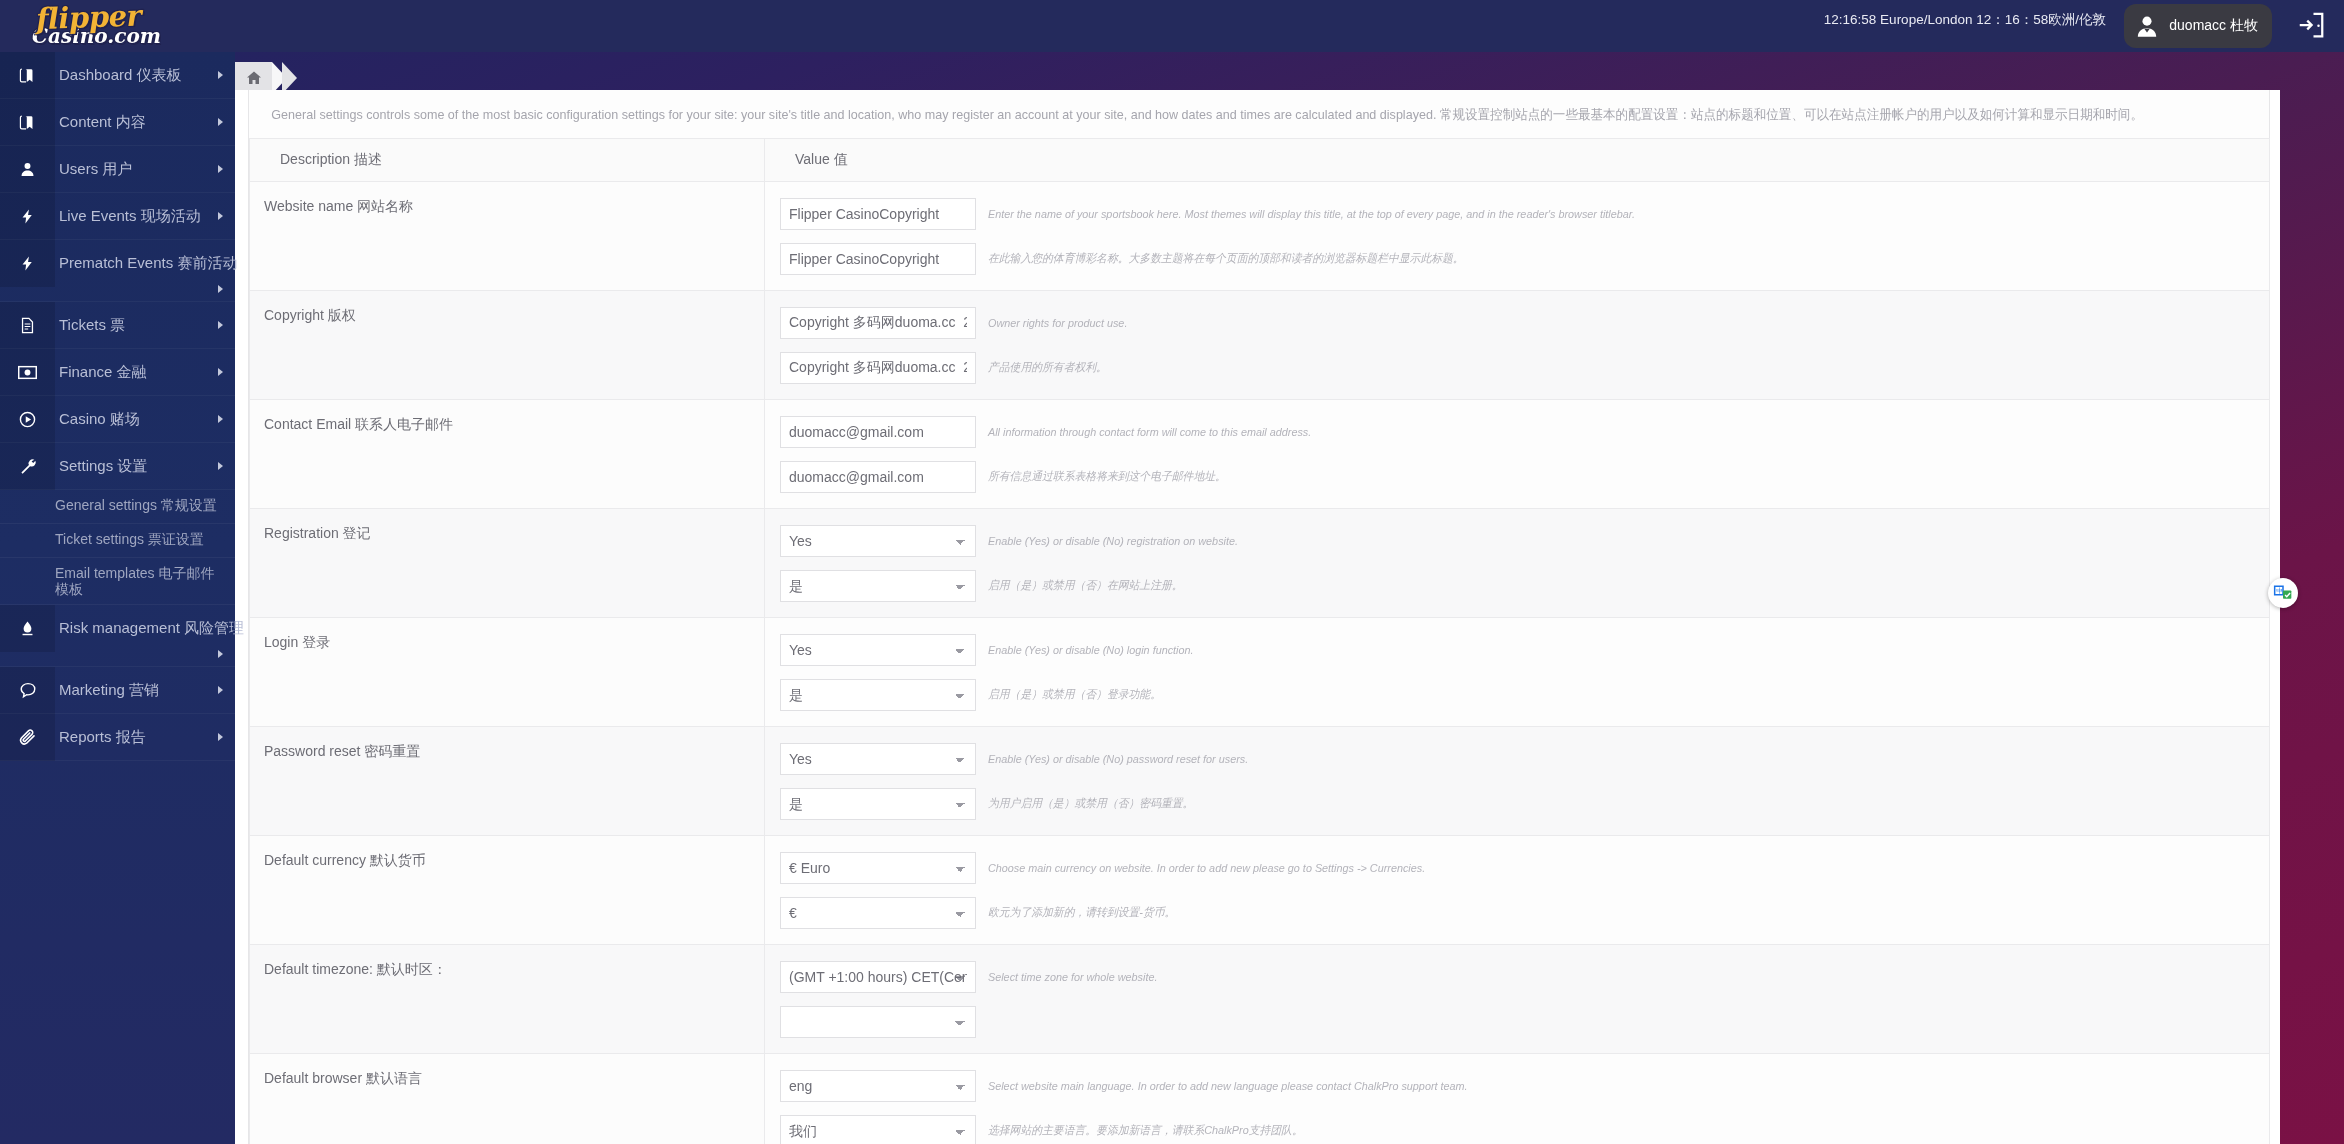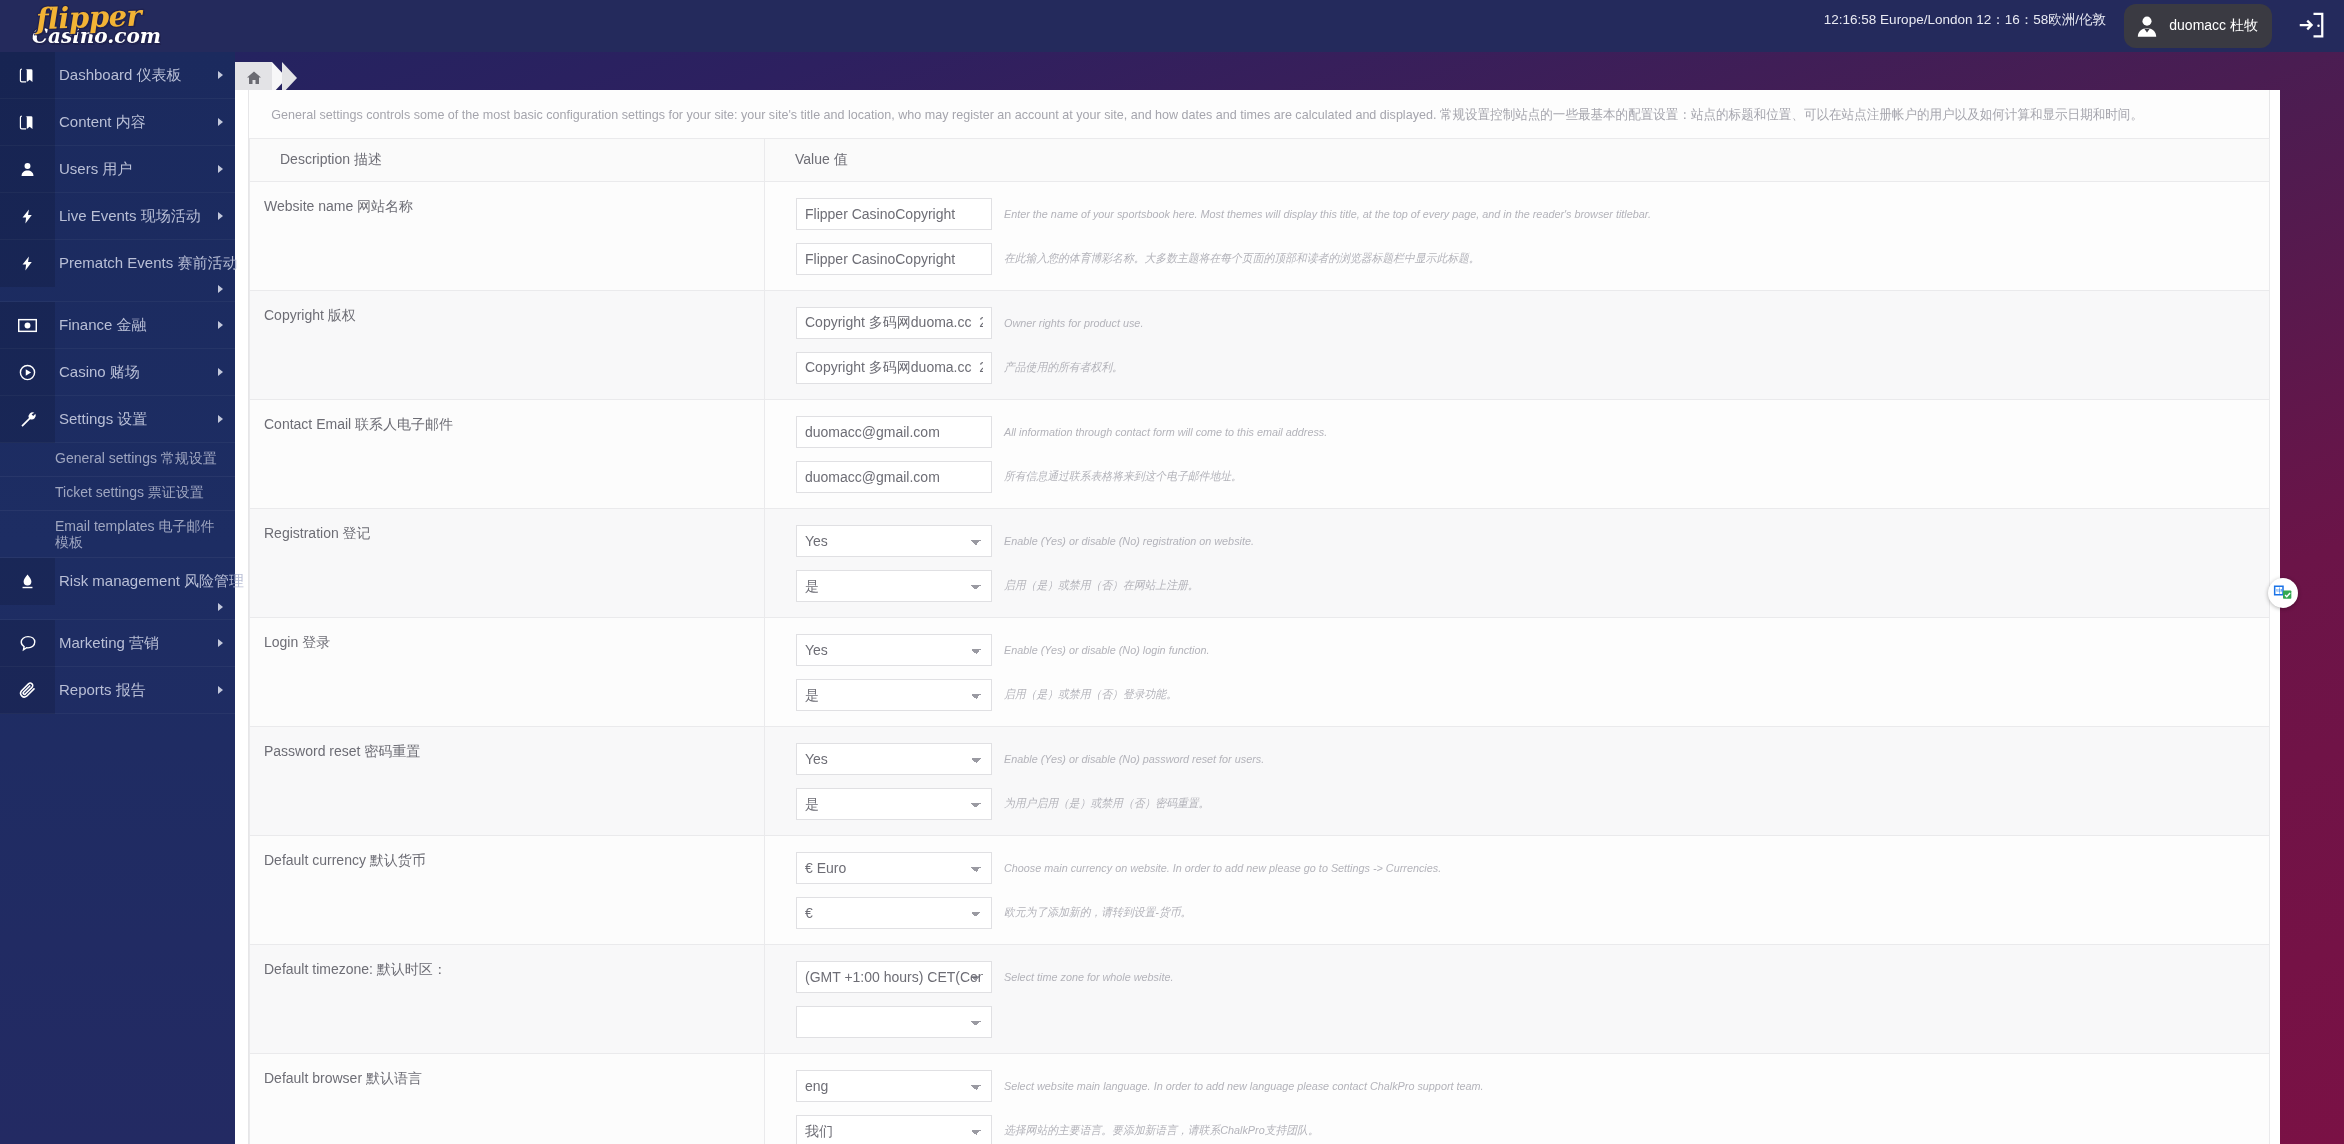--- a/index.html
+++ b/index.html
@@ -165,21 +165,21 @@
   .col-val  { width:1505px; }
 
   table.settings td.desc {
     padding:16px 10px 10px 14px;
     font-size:14px; color:#6d6d75;
     background:#fcfcfc;
   }
   table.settings tr.alt td.desc { background:#f8f8f9; }
   table.settings tr.alt td.val  { background:#f8f8f9; }
   table.settings td.val {
-    padding:9px 0 9px 16px;
+    padding:9px 0 9px 0;
     background:#fdfdfd;
   }
 
   .fieldrow { display:flex; align-items:center; height:45px; }
   .fieldrow .ctl {
     margin-left:15px;
     width:196px; height:32px;
     border:1px solid #e0e0e3;
     background:#ffffff;
     font-size:14px; color:#6d6d75;
@@ -294,20 +294,30 @@
         <span class="ico">
           <svg width="17" height="17" viewBox="0 0 24 24">
             <path d="M14 2 L5 13.5 h5 L9 22 l9-12 h-5.2 z" fill="#ffffff"></path>
           </svg>
         </span>
         <span class="lbl">Prematch Events 赛前活动</span>
         <span class="caret"></span>
       </div>
       <div class="nav-item">
         <span class="ico">
+          <svg width="17" height="17" viewBox="0 0 24 24">
+            <path d="M5 2h9l5 5v15H5z" fill="none" stroke="#fff" stroke-width="1.8"></path>
+            <path d="M8 10h8M8 13.5h8M8 17h5" stroke="#fff" stroke-width="1.5"></path>
+          </svg>
+        </span>
+        <span class="lbl">Tickets 票</span>
+        <span class="caret"></span>
+      </div>
+      <div class="nav-item">
+        <span class="ico">
           <svg width="19" height="17" viewBox="0 0 26 20">
             <rect x="1" y="2" width="24" height="16" fill="none" stroke="#fff" stroke-width="2"></rect>
             <circle cx="13" cy="10" r="4" fill="#ffffff"></circle>
           </svg>
         </span>
         <span class="lbl">Finance 金融</span>
         <span class="caret"></span>
       </div>
       <div class="nav-item">
         <span class="ico">

